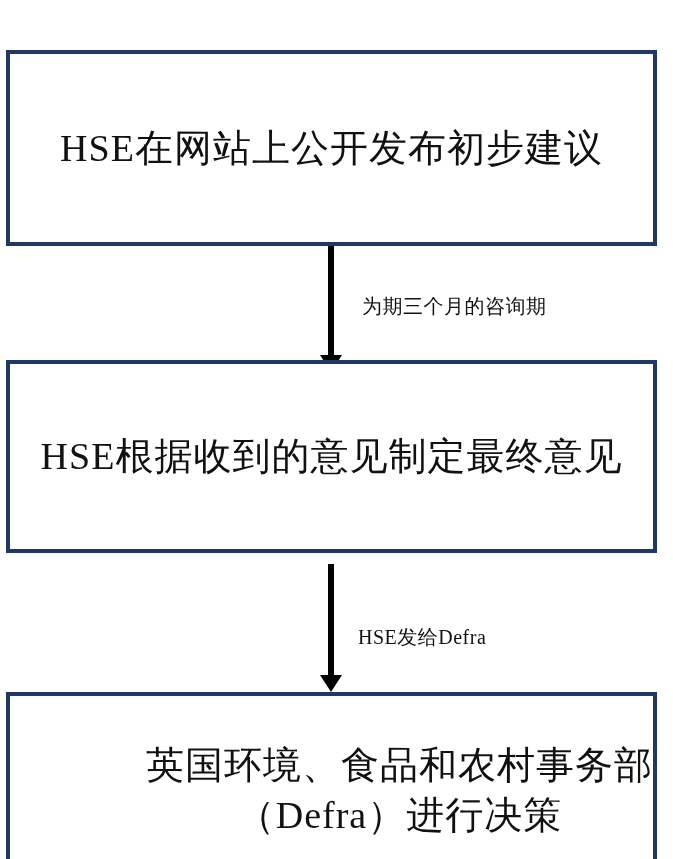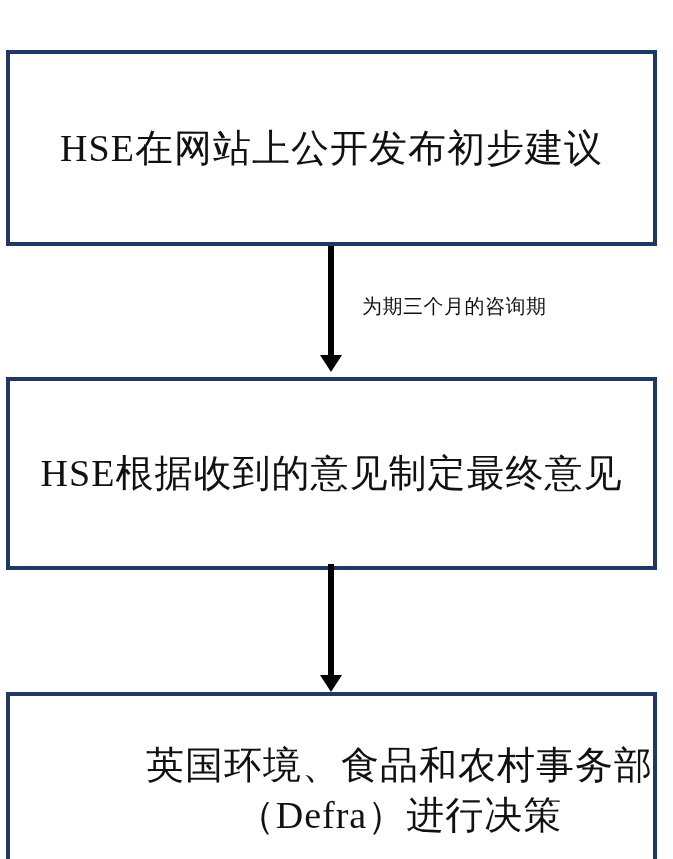--- a/index.html
+++ b/index.html
@@ -26,21 +26,21 @@
     border:4px solid var(--box-border);
     background:var(--box-fill);
     display:flex;align-items:center;justify-content:center;
     text-align:center;
     font-size:38px;
     font-weight:400;
     letter-spacing:1px;
     line-height:1.32;
   }
   .box-1{top:6px;height:196px;}
-  .box-2{top:333px;height:193px;}
+  .box-2{top:316px;height:193px;}
   .box-3{top:648px;height:196px;justify-content:flex-end;}
   .arrow{position:absolute;width:22px;}
   .arrow-1{left:320px;top:202px;height:126px;}
   .arrow-2{left:320px;top:520px;height:128px;}
   .arrow-shaft{
     position:absolute;left:8px;top:0;
     width:6px;height:calc(100% - 16px);
     background:var(--arrow);
   }
   .arrow-head{
@@ -78,20 +78,21 @@
   <div class="arrow-label arrow-label-1">为期三个月的咨询期</div>
 
   <div class="flow-box box-2">
     <span>HSE根据收到的意见制定最终意见</span>
   </div>
 
   <div class="arrow arrow-2">
     <div class="arrow-shaft"></div>
     <div class="arrow-head"></div>
   </div>
+  <div class="arrow-label arrow-label-2">HSE发给Defra</div>
 
   <div class="flow-box box-3">
     <span>
       <span class="line">英国环境、食品和农村事务部</span>
       <span class="line">（Defra）进行决策</span>
     </span>
   </div>
 
 </div>
 

